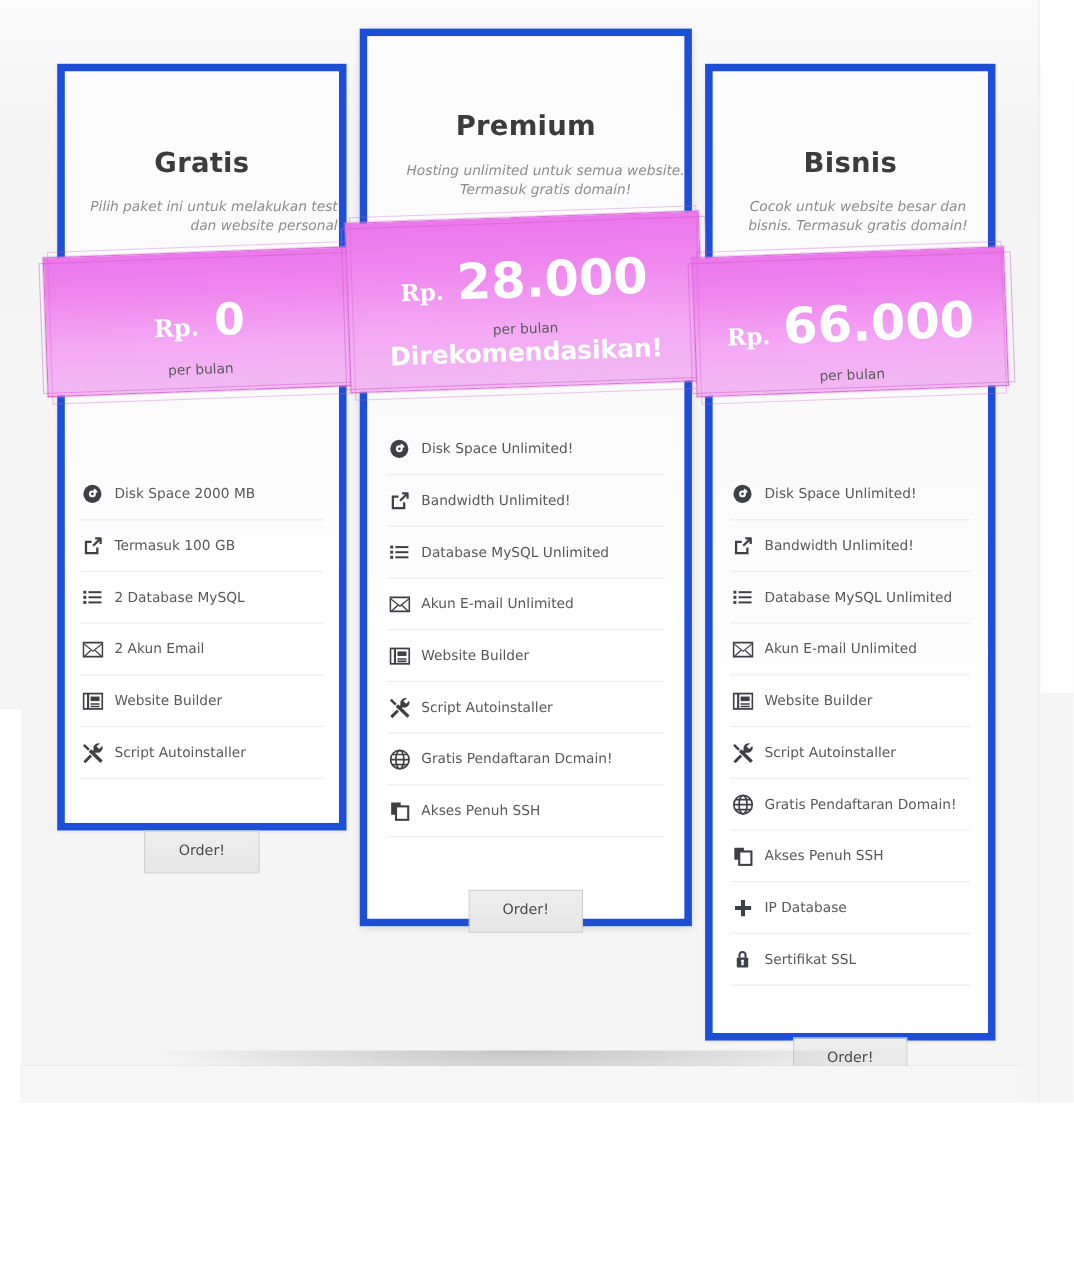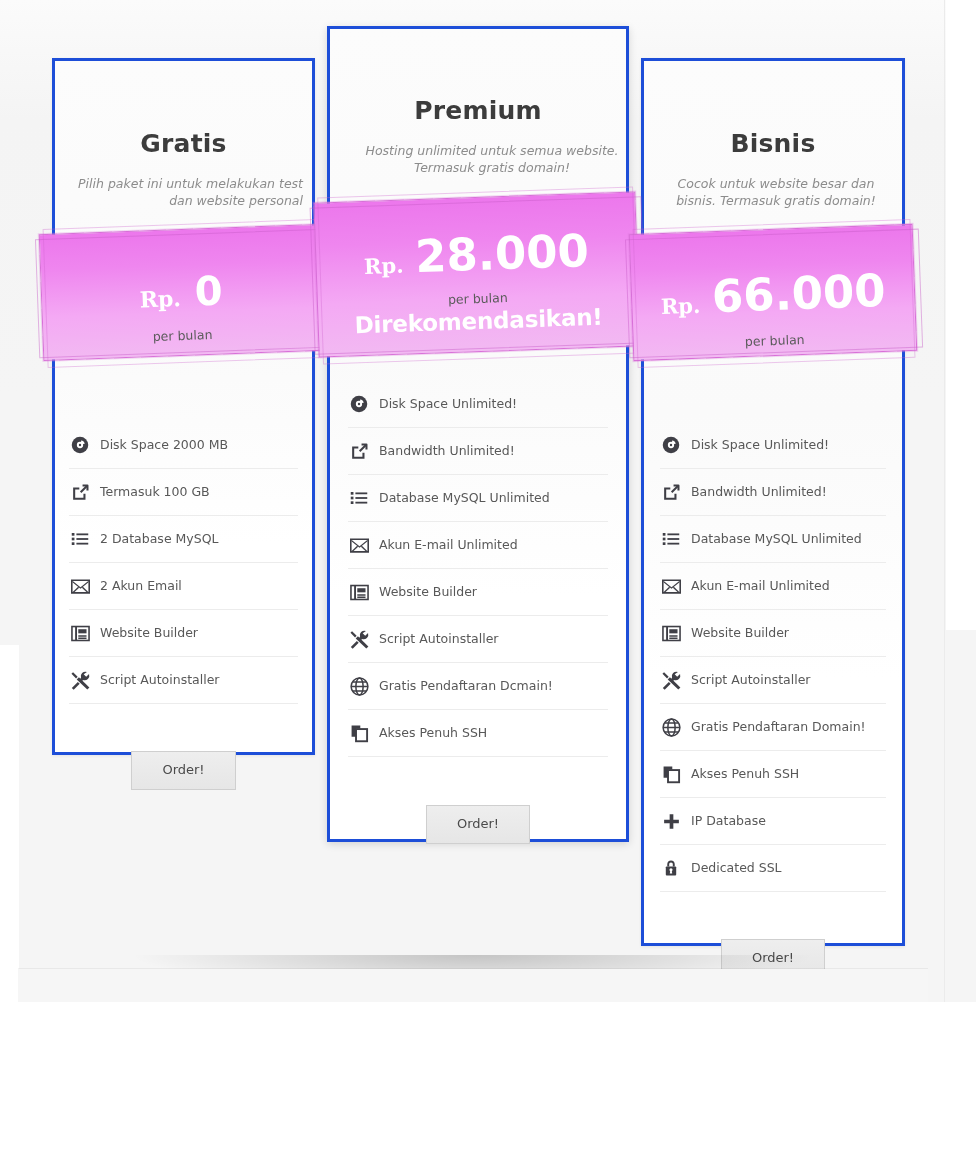--- a/index.html
+++ b/index.html
@@ -70,21 +70,21 @@
     position: absolute;
     left: 18px; top: 969px;
     width: 910px; height: 33px;
     background: #f6f6f6;
   }
 
   
   .card {
     position: absolute;
     background: #ffffff;
-    border: 3px solid #1d4ed8;
+    border: 7px solid #1d4ed8;
   }
   .card-inner-bg {
     position: absolute; inset: 0;
     background: linear-gradient(to bottom, #fcfcfc 0%, #fafafa 40%, #ffffff 70%);
   }
 
   .card-left {
     left: 52px; top: 58px;
     width: 263px; height: 697px;
     box-shadow: 0 1px 3px rgba(0,0,0,0.07);
@@ -557,21 +557,21 @@
         </li>
         <li class="feature">
           <span class="feat-icon">
             <svg width="16" height="18" viewBox="0 0 24 24" fill="currentColor">
               <path d="M12 0.8c-3.4 0-5.6 2.3-5.6 5.4v3.4h2.9V6.4c0-1.7 1-2.8 2.7-2.8s2.7 1.1 2.7 2.8v3.2h2.9V6.2C17.6 3.1 15.4.8 12 .8z"></path>
               <rect x="4.2" y="9.6" width="15.6" height="13.6" rx="1.4"></rect>
               <circle cx="12" cy="14.6" r="2.3" fill="#fff"></circle>
               <path d="M10.9 15.6h2.2l.7 4.6h-3.6z" fill="#fff"></path>
             </svg>
           </span>
-          <span class="feat-label">Dedicated SSL</span>
+          <span class="feat-label">Sertifikat SSL</span>
         </li>
       </ul>
     <div class="order-zone">
       <button class="btn-order">Order!</button>
     </div>
   </div>
 
   <div class="ribbon ribbon-left">
     <div class="price-line">
       <span class="cur">Rp.</span><span class="amt">0</span>

